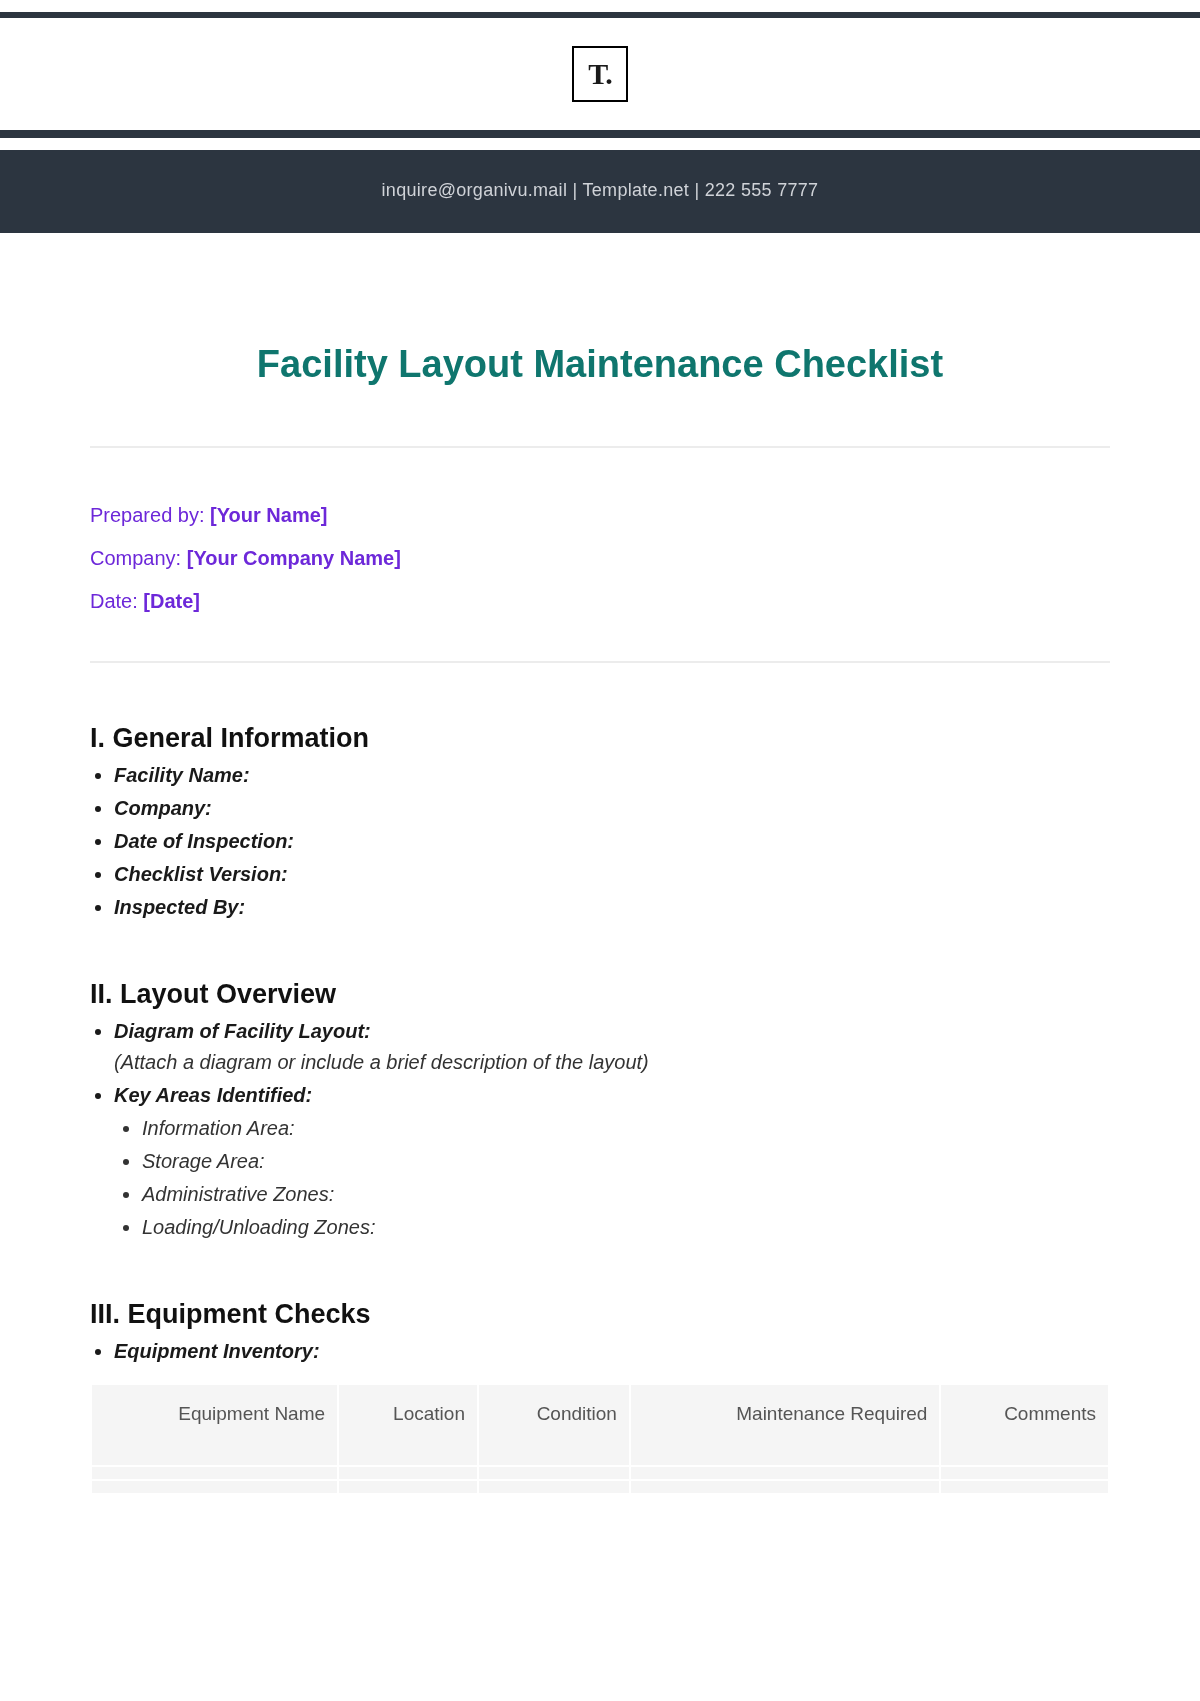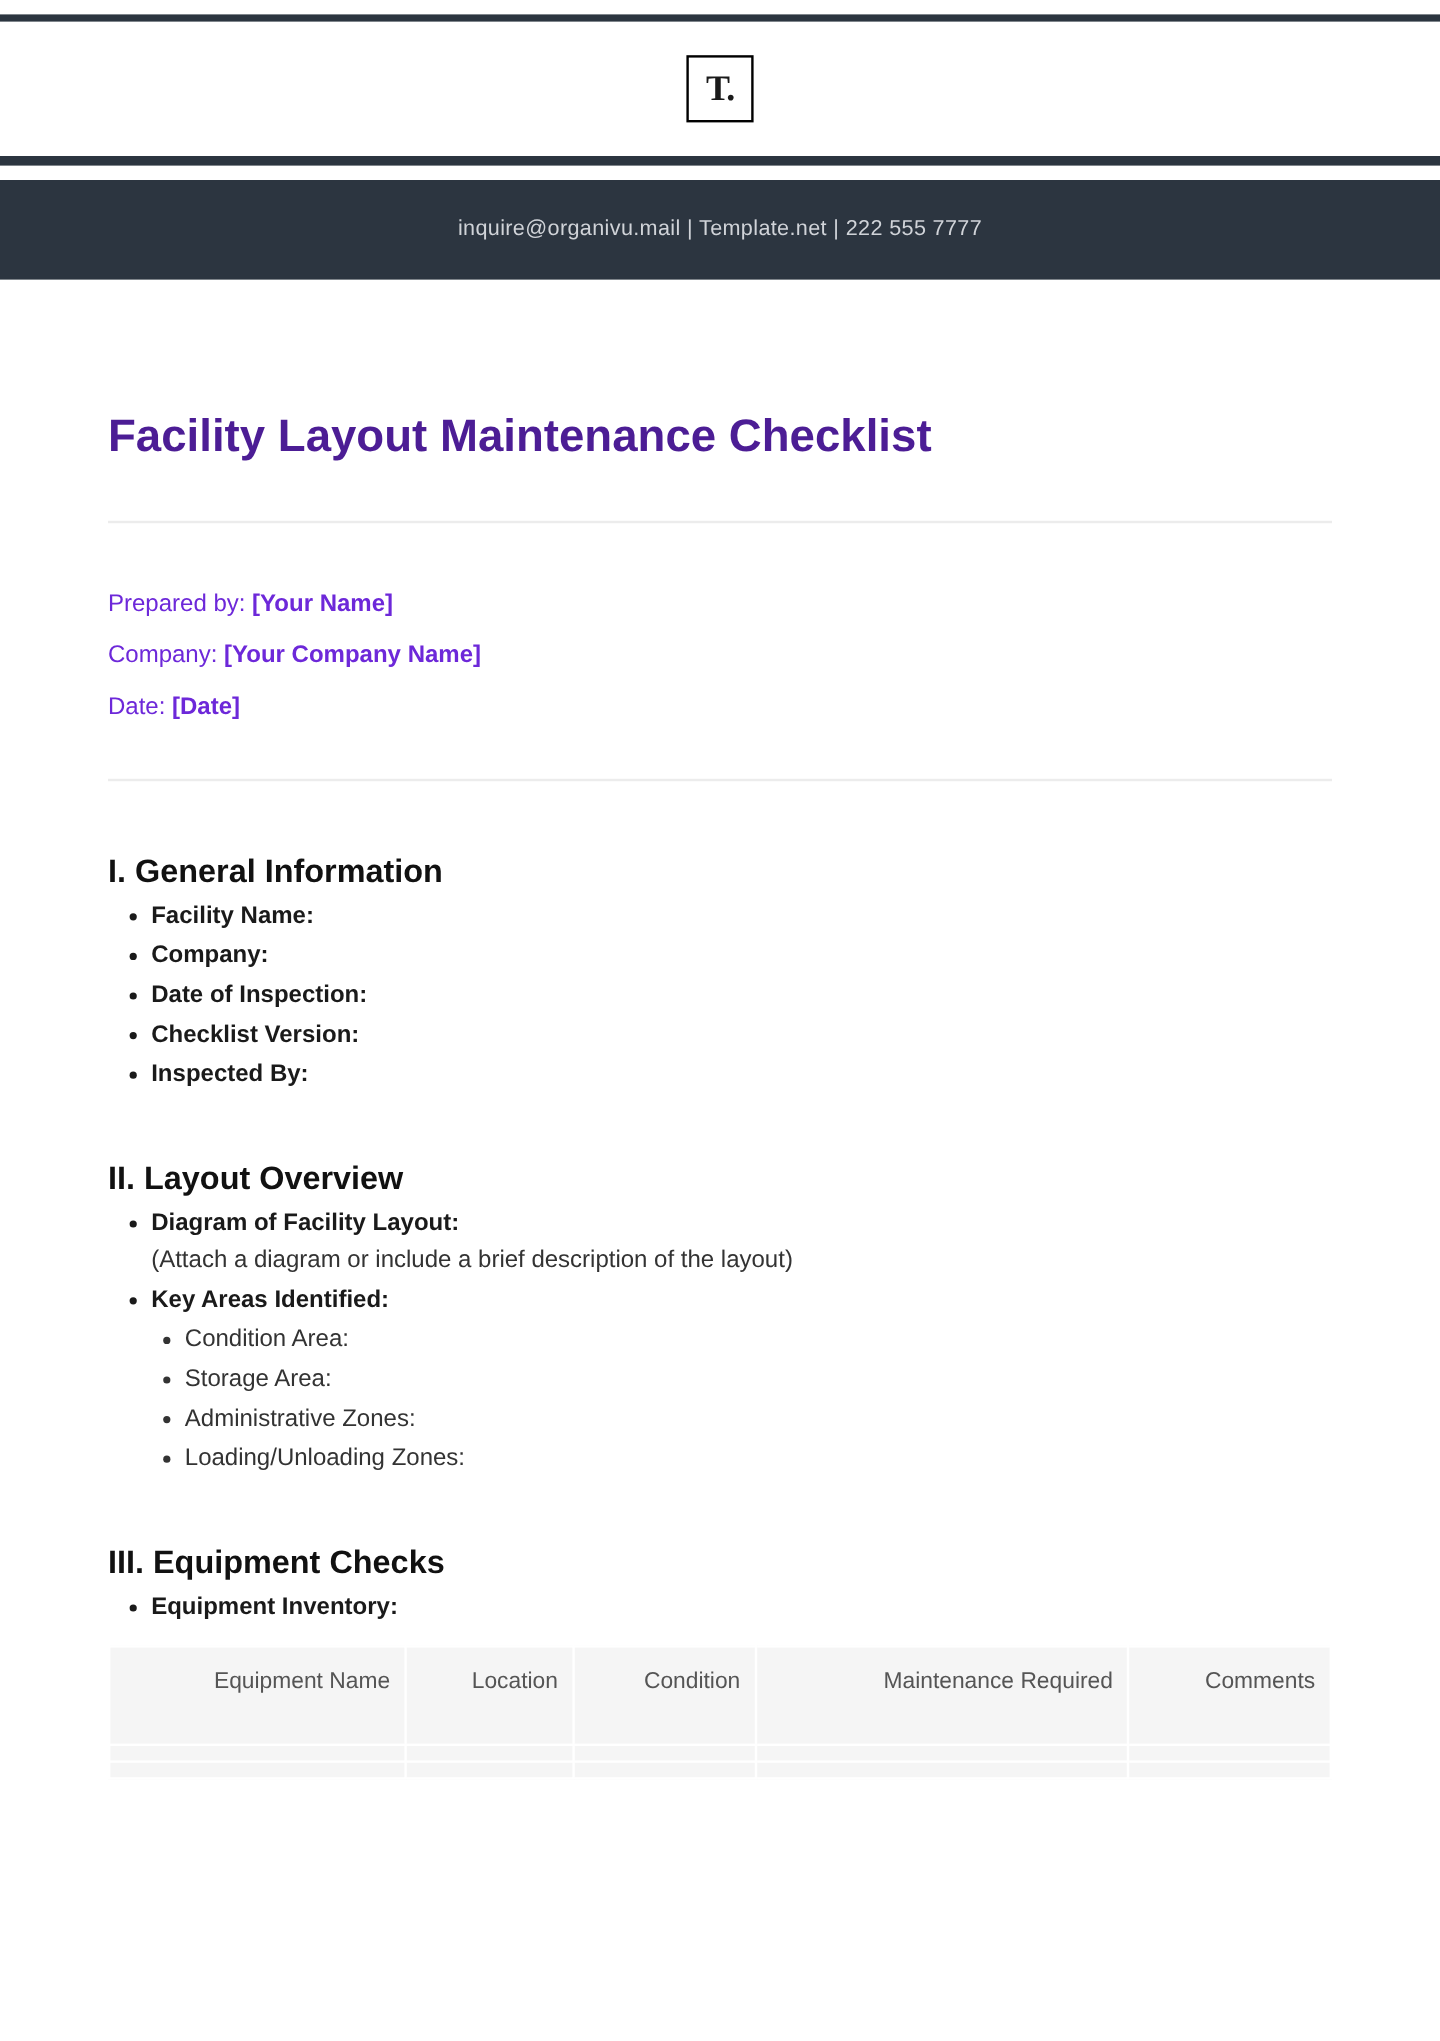--- a/index.html
+++ b/index.html
@@ -42,24 +42,25 @@
   text-align: center;
   padding: 30px 0 32px 0;
   font-size: 18px;
   letter-spacing: 0.3px;
   margin-top: 12px;
 }
 .content {
   padding: 110px 90px 0 90px;
 }
 .title {
+  text-align: center;
   font-size: 38px;
   font-weight: 700;
-  color: #4c1d95;
-  margin-bottom: 48px;
+  color: #0f766e;
+  margin-bottom: 60px;
 }
 .hr {
   height: 2px;
   background: #ececec;
   margin: 0 0 56px 0;
 }
 .meta-line {
   font-size: 20px;
   margin-bottom: 20px;
   color: #6d28d9;
@@ -73,22 +74,23 @@
   margin: 60px 0 8px 0;
   color: #111;
 }
 ul.outer {
   list-style: disc;
   padding-left: 24px;
 }
 ul.outer > li {
   font-size: 20px;
   font-weight: 700;
-  margin: 10px 12px;
+  margin: 10px 0;
   color: #1a1a1a;
+  font-style: italic;
 }
 ul.outer > li .note {
   font-weight: 400;
   display: block;
   margin-top: 8px;
   color: #333;
 }
 ul.inner {
   list-style: disc;
   padding-left: 28px;
@@ -162,21 +164,21 @@
 
   <h2 class="section-title">II. Layout Overview</h2>
   <ul class="outer">
     <li>
       <span>Diagram of Facility Layout:</span>
       <span class="note">(Attach a diagram or include a brief description of the layout)</span>
     </li>
     <li>
       <span>Key Areas Identified:</span>
       <ul class="inner">
-        <li>Condition Area:</li>
+        <li>Information Area:</li>
         <li>Storage Area:</li>
         <li>Administrative Zones:</li>
         <li>Loading/Unloading Zones:</li>
       </ul>
     </li>
   </ul>
 
   <h2 class="section-title">III. Equipment Checks</h2>
   <ul class="outer">
     <li>Equipment Inventory:</li>

